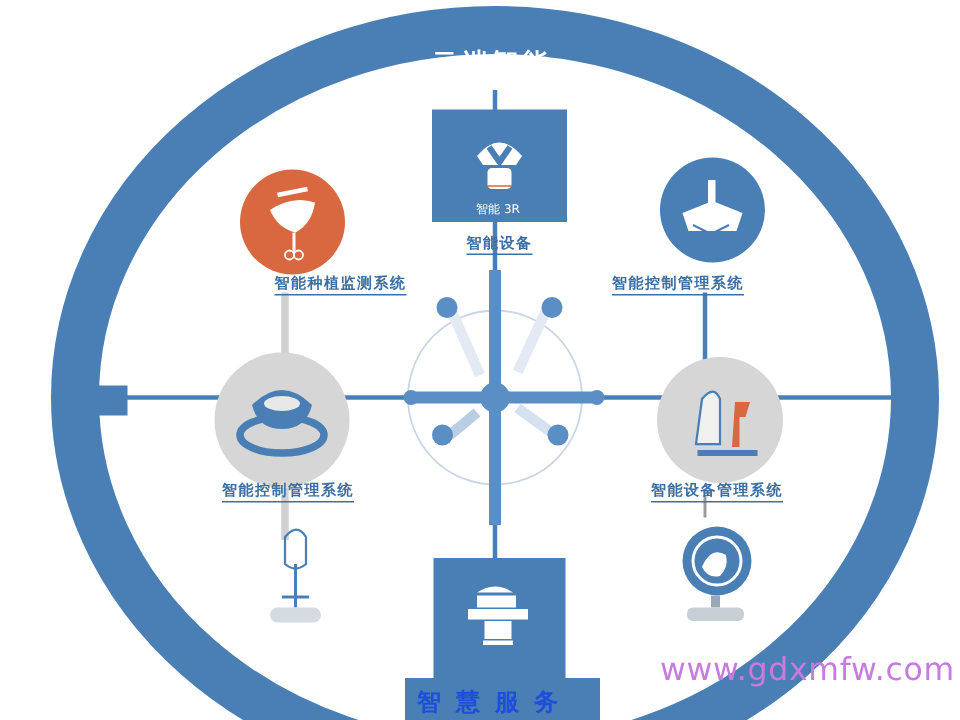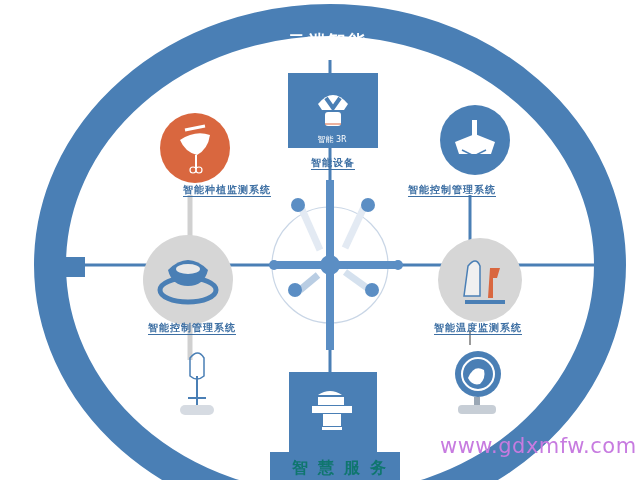--- a/index.html
+++ b/index.html
@@ -1,20 +1,20 @@
 <!DOCTYPE html>
 <html><head>
 <meta charset="utf-8">
 <style>
   html, body { margin:0; padding:0; }
   body { width:640px; height:480px; overflow:hidden; background:#ffffff; position:relative; font-family:"DejaVu Sans", sans-serif; }
   svg.stage { position:absolute; left:0; top:0; }
   .label { position:absolute; font-size:10px; font-weight:bold; color:#3d6fa3; letter-spacing:1px; white-space:nowrap; text-align:right; border-bottom:1px solid #3d6fa3; line-height:12px; transform:translateX(-50%); }
   .title { position:absolute; left:328px; top:30px; transform:translateX(-50%); color:#ffffff; font-size:17px; font-weight:bold; letter-spacing:3px; white-space:nowrap;font-family:Liberation Serif, serif; }
-  .bottom-title { position:absolute; left:344px; top:458px; transform:translateX(-50%); color:#0f766e; font-size:16px; font-weight:bold; letter-spacing:10px; white-space:nowrap; }
+  .bottom-title { position:absolute; left:330px; top:458px; transform:translateX(-50%); color:#1d4ed8; font-size:16px; font-weight:bold; letter-spacing:10px; white-space:nowrap; }
   .box-caption { position:absolute; color:#ffffff; font-size:8px; transform:translateX(-50%); white-space:nowrap;text-align:right; }
   .watermark { position:absolute; left:440px; top:434px; font-size:21px; color:#c77be0; letter-spacing:0.5px; font-family:"DejaVu Sans", sans-serif; white-space:nowrap;text-align:center; }
 </style>
 </head>
 <body>
 
 <svg class="stage" width="640" height="480" viewBox="0 0 640 480">
 
   <line x1="330" y1="60" x2="330" y2="460" stroke="#4a7fb5" stroke-width="3"></line>
   <line x1="60" y1="265" x2="600" y2="265" stroke="#4a7fb5" stroke-width="3"></line>
@@ -109,15 +109,15 @@
   </g>
   <rect x="270" y="452" width="130" height="28" fill="#4a7fb5"></rect>
 </svg>
 
 <div class="title">云端智能</div>
 <div class="box-caption" style="left:332px; top:134px;">智能 3R</div>
 <div class="label" style="left:333px; top:157px;">智能设备</div>
 <div class="label" style="left:195px; top:184px;margin-left:32px;">智能种植监测系统</div>
 <div class="label" style="left:452px; top:184px;">智能控制管理系统</div>
 <div class="label" style="left:192px; top:322px;">智能控制管理系统</div>
-<div class="label" style="left:478px; top:322px;">智能温度监测系统</div>
+<div class="label" style="left:478px; top:322px;">智能设备管理系统</div>
 <div class="bottom-title">智慧服务</div>
 <div class="watermark">www.gdxmfw.com</div>
 
 </body></html>

